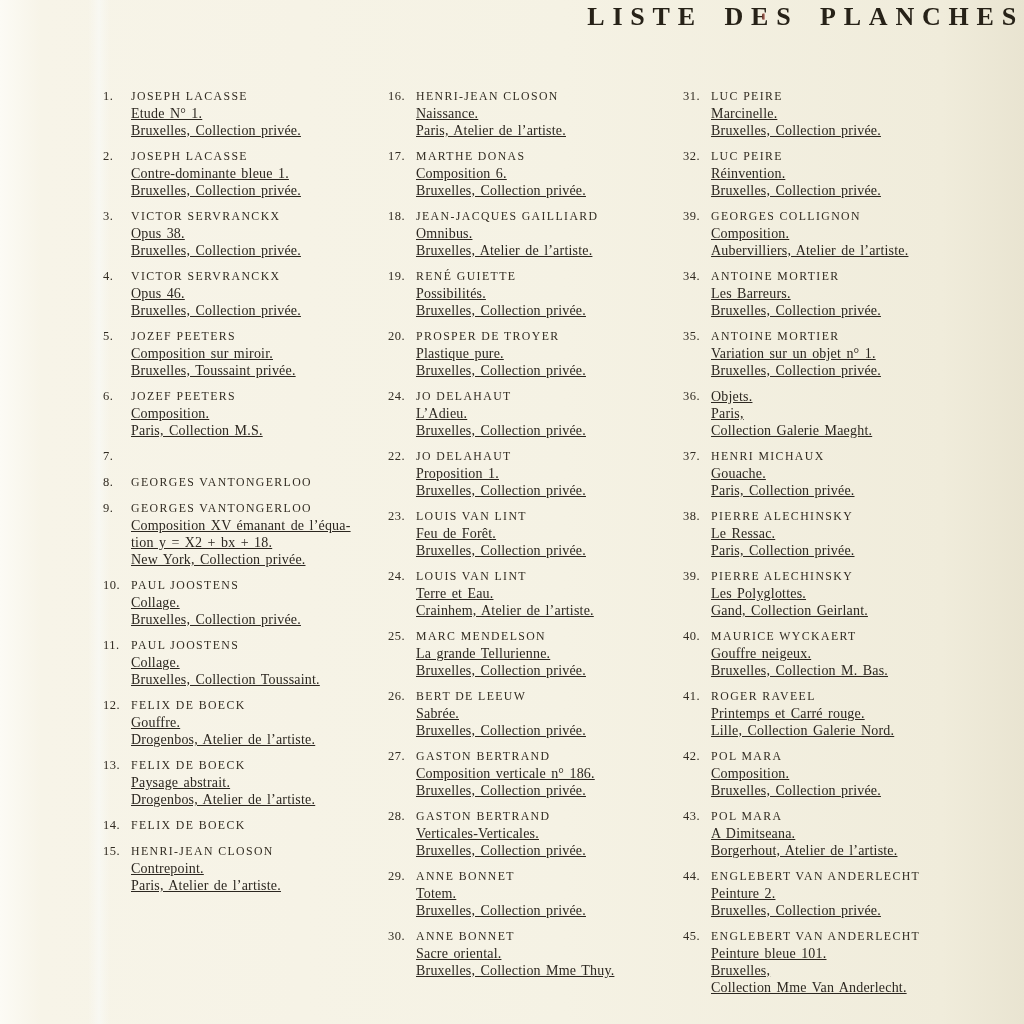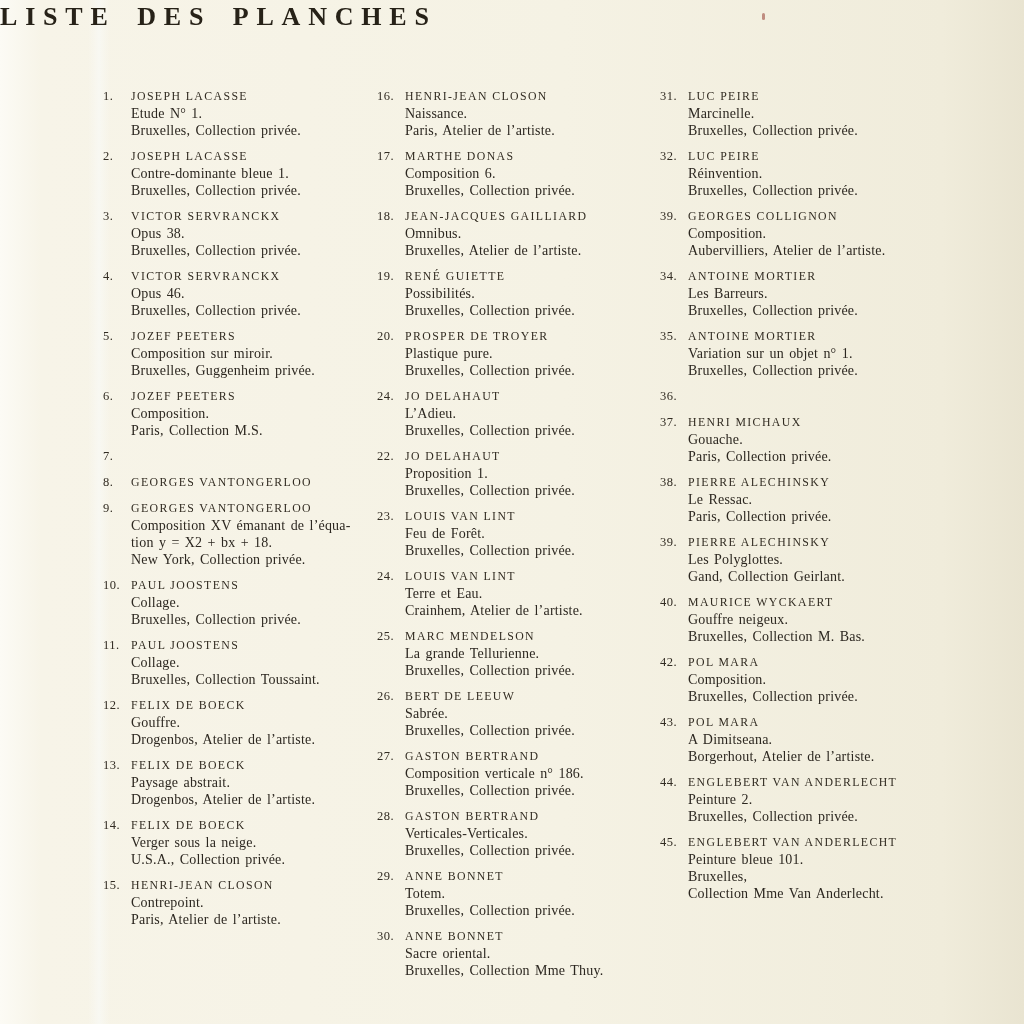--- a/index.html
+++ b/index.html
@@ -25,34 +25,34 @@
     height: 100%;
     background: linear-gradient(90deg, rgba(255,255,255,0), rgba(249,252,252,0.5), rgba(255,255,255,0));
     pointer-events: none;
   }
   .title {
     position: absolute;
     top: 2px;
     left: 0;
     width: 100%;
     margin: 0;
-    text-align: left;
+    text-align: right;
     font-size: 26px;
     font-weight: 700;
     letter-spacing: 0.30em;
     word-spacing: 0.28em;
     color: #272218;
   }
   .col {
     position: absolute;
     top: 88px;
   }
   #col-0 { left: 103px; width: 284px; }
-  #col-1 { left: 377px; width: 284px; }
-  #col-2 { left: 660px; width: 340px; }
+  #col-1 { left: 388px; width: 284px; }
+  #col-2 { left: 683px; width: 340px; }
   .entry {
     display: flex;
     margin-bottom: 9px;
   }
   .num {
     flex: 0 0 28px;
     font-size: 12.5px;
     line-height: 17px;
     letter-spacing: 0.5px;
     color: #312b22;
@@ -66,20 +66,21 @@
     color: #322c22;
   }
   .body {
     display: block;
     white-space: pre-line;
     font-size: 14px;
     line-height: 17px;
     word-spacing: 1.6px;
     letter-spacing: 0.2px;
     color: #2c2720;
+    text-decoration: underline;
   }
   .speck {
     position: absolute;
     left: 762px;
     top: 13px;
     width: 3px;
     height: 7px;
     border-radius: 2px;
     background: rgba(150, 60, 50, 0.55);
     pointer-events: none;
@@ -127,21 +128,21 @@
       <span class="body">Opus 46.
 Bruxelles, Collection privée.</span>
     </span>
   </div>
 
   <div class="entry">
     <span class="num">5.</span>
     <span class="content">
       <span class="artist">JOZEF PEETERS</span>
       <span class="body">Composition sur miroir.
-Bruxelles, Guggenheim privée.</span>
+Bruxelles, Toussaint privée.</span>
     </span>
   </div>
 
   <div class="entry">
     <span class="num">6.</span>
     <span class="content">
       <span class="artist">JOZEF PEETERS</span>
       <span class="body">Composition.
 Paris, Collection M.S.</span>
     </span>
@@ -203,22 +204,20 @@
       <span class="artist">FELIX DE BOECK</span>
       <span class="body">Paysage abstrait.
 Drogenbos, Atelier de l’artiste.</span>
     </span>
   </div>
 
   <div class="entry">
     <span class="num">14.</span>
     <span class="content">
       <span class="artist">FELIX DE BOECK</span>
-      <span class="body">Verger sous la neige.
-U.S.A., Collection privée.</span>
     </span>
   </div>
 
   <div class="entry">
     <span class="num">15.</span>
     <span class="content">
       <span class="artist">HENRI-JEAN CLOSON</span>
       <span class="body">Contrepoint.
 Paris, Atelier de l’artiste.</span>
     </span>
@@ -402,20 +401,23 @@
     <span class="content">
       <span class="artist">ANTOINE MORTIER</span>
       <span class="body">Variation sur un objet n° 1.
 Bruxelles, Collection privée.</span>
     </span>
   </div>
 
   <div class="entry">
     <span class="num">36.</span>
     <span class="content">
+      <span class="body">Objets.
+Paris,
+Collection Galerie Maeght.</span>
     </span>
   </div>
 
   <div class="entry">
     <span class="num">37.</span>
     <span class="content">
       <span class="artist">HENRI MICHAUX</span>
       <span class="body">Gouache.
 Paris, Collection privée.</span>
     </span>
@@ -441,20 +443,28 @@
 
   <div class="entry">
     <span class="num">40.</span>
     <span class="content">
       <span class="artist">MAURICE WYCKAERT</span>
       <span class="body">Gouffre neigeux.
 Bruxelles, Collection M. Bas.</span>
     </span>
   </div>
 
+  <div class="entry">
+    <span class="num">41.</span>
+    <span class="content">
+      <span class="artist">ROGER RAVEEL</span>
+      <span class="body">Printemps et Carré rouge.
+Lille, Collection Galerie Nord.</span>
+    </span>
+  </div>
 
   <div class="entry">
     <span class="num">42.</span>
     <span class="content">
       <span class="artist">POL MARA</span>
       <span class="body">Composition.
 Bruxelles, Collection privée.</span>
     </span>
   </div>
 

